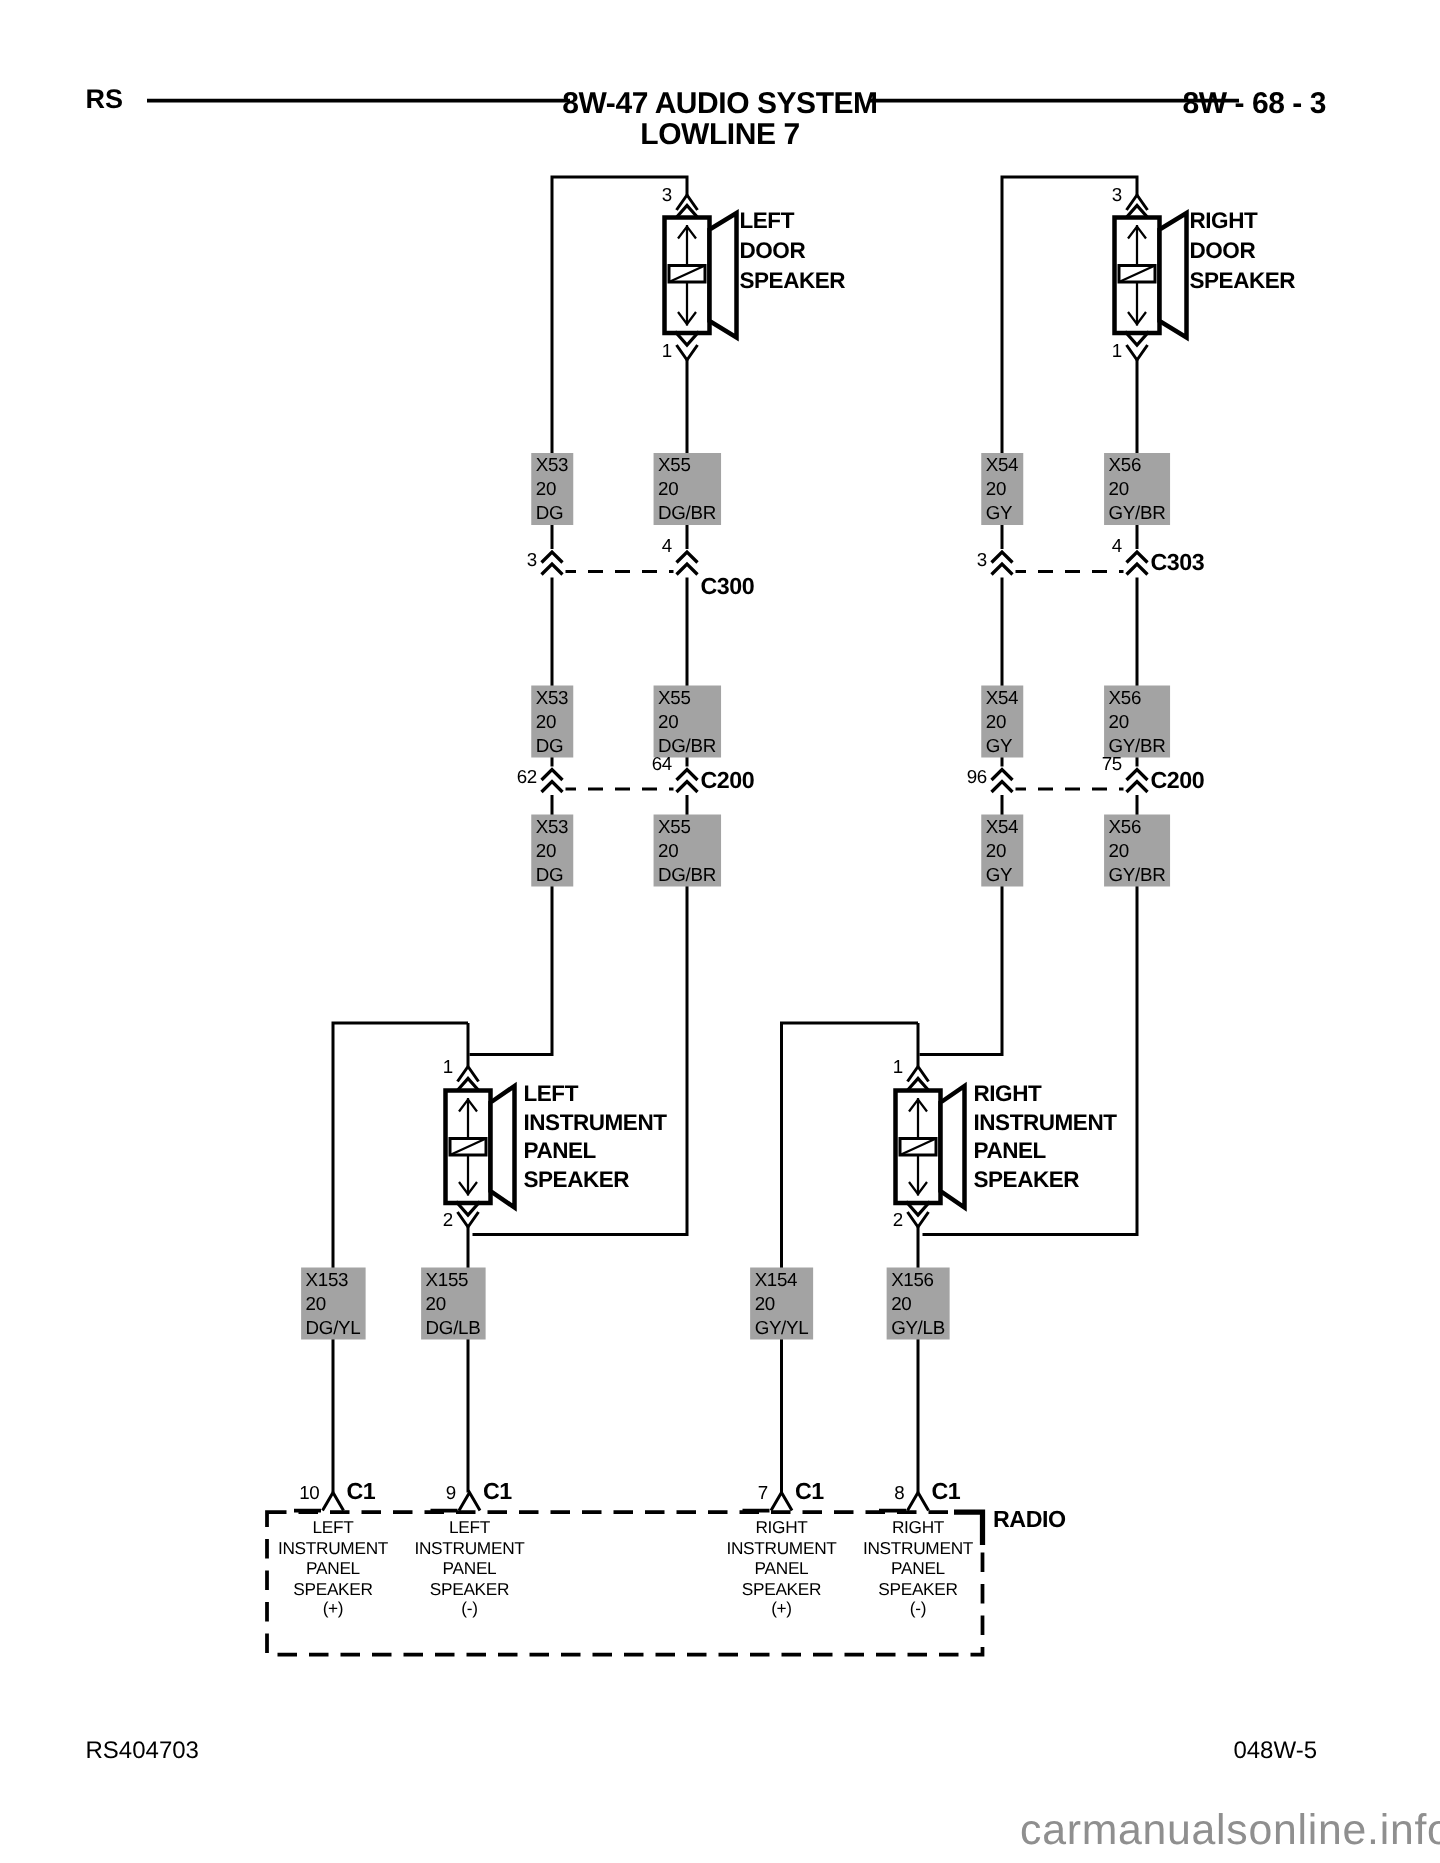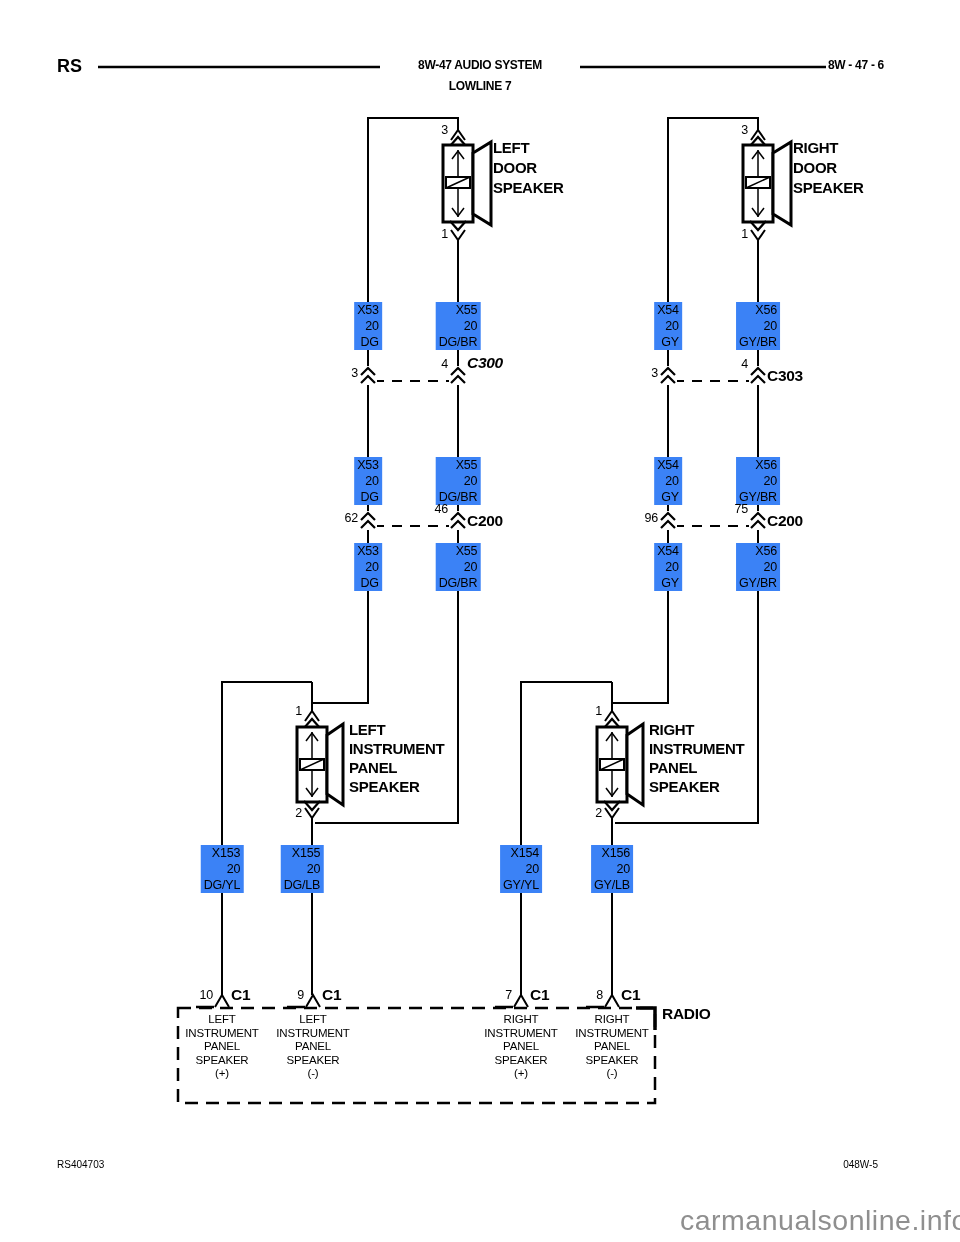--- a/index.html
+++ b/index.html
@@ -1,31 +1,31 @@
 <!DOCTYPE html>
 <html><head>
 <meta charset="utf-8">
 <style>
   html,body{margin:0;padding:0;background:#fff;}
   #page{position:relative;width:960px;height:1242px;background:#fff;overflow:hidden;
         font-family:"Liberation Sans",sans-serif;color:#000;}
   #lines{position:absolute;left:0;top:0;z-index:1;}
   .txt{position:absolute;z-index:2;}
-  .hdr{font-weight:bold;font-size:12px;letter-spacing:-0.3px;}
+  .hdr{font-weight:bold;font-size:20px;letter-spacing:-0.3px;}
   .hdr-code{font-weight:bold;font-size:18px;letter-spacing:0px;}
   .ctr{transform:translateX(-50%);text-align:center;}
-  .wl{transform:translateX(-50%);text-align:right;font-size:12.5px;line-height:16px;
-      white-space:pre-line;background:#3b82f6;padding:0 3px;letter-spacing:-0.2px;}
+  .wl{transform:translateX(-50%);text-align:left;font-size:12.5px;line-height:16px;
+      white-space:pre-line;background:#a3a3a3;padding:0 3px;letter-spacing:-0.2px;}
   .pin{font-size:12.5px;letter-spacing:-0.2px;}
   .cname{font-weight:bold;font-size:15.5px;letter-spacing:-0.3px;}
   .spk{font-weight:bold;font-size:15px;line-height:20px;white-space:pre-line;letter-spacing:-0.3px;}
   .spk.ip{line-height:19px;}
   .rlabel{transform:translateX(-50%);text-align:center;font-size:11.5px;line-height:13.5px;
           white-space:pre-line;letter-spacing:-0.2px;}
-  .foot{font-size:10px;}
+  .foot{font-size:16px;}
   .wm{font-size:28.5px;color:#8f8f8f;letter-spacing:0.5px;}
 </style>
 </head>
 <body>
 
 <div id="page">
 
   <svg id="lines" width="960" height="1242" viewBox="0 0 960 1242">
 
     <path d="M98,67 H380 M580,67 H826" stroke="#000" stroke-width="2.5" fill="none"></path>
@@ -142,21 +142,21 @@
       <path d="M215,1007 L222,995 L229,1007"></path>
       <path d="M306,1007 L313,995 L320,1007"></path>
       <path d="M514,1007 L521,995 L528,1007"></path>
       <path d="M605,1007 L612,995 L619,1007"></path>
     </g>
   </svg>
 
   <div class="txt hdr-code" style="left:57px;top:56px;">RS</div>
   <div class="txt hdr ctr" style="left:480px;top:58px;">8W-47 AUDIO SYSTEM</div>
   <div class="txt hdr ctr" style="left:480px;top:79px;">LOWLINE 7</div>
-  <div class="txt hdr" style="right:76px;top:58px;">8W - 47 - 6</div>
+  <div class="txt hdr" style="right:76px;top:58px;">8W - 68 - 3</div>
 
   <div class="txt pin" style="right:512px;top:123px;">3</div>
   <div class="txt pin" style="right:512px;top:227px;">1</div>
   <div class="txt spk" style="left:493px;top:138px;">LEFT
 DOOR
 SPEAKER</div>
 
   <div class="txt pin" style="right:212px;top:123px;">3</div>
   <div class="txt pin" style="right:212px;top:227px;">1</div>
   <div class="txt spk" style="left:793px;top:138px;">RIGHT
@@ -171,40 +171,40 @@
 DG/BR</div>
   <div class="txt wl" style="left:668px;top:302px;">X54
 20
 GY</div>
   <div class="txt wl" style="left:758px;top:302px;">X56
 20
 GY/BR</div>
 
   <div class="txt pin" style="right:602px;top:366px;">3</div>
   <div class="txt pin" style="right:512px;top:357px;">4</div>
-  <div class="txt cname" style="left:467px;top:354px;font-style:italic;">C300</div>
+  <div class="txt cname" style="left:467px;top:383px;">C300</div>
   <div class="txt pin" style="right:302px;top:366px;">3</div>
   <div class="txt pin" style="right:212px;top:357px;">4</div>
   <div class="txt cname" style="left:767px;top:367px;">C303</div>
 
   <div class="txt wl" style="left:368px;top:457px;">X53
 20
 DG</div>
   <div class="txt wl" style="left:458px;top:457px;">X55
 20
 DG/BR</div>
   <div class="txt wl" style="left:668px;top:457px;">X54
 20
 GY</div>
   <div class="txt wl" style="left:758px;top:457px;">X56
 20
 GY/BR</div>
 
   <div class="txt pin" style="right:602px;top:511px;">62</div>
-  <div class="txt pin" style="right:512px;top:502px;">46</div>
+  <div class="txt pin" style="right:512px;top:502px;">64</div>
   <div class="txt cname" style="left:467px;top:512px;">C200</div>
   <div class="txt pin" style="right:302px;top:511px;">96</div>
   <div class="txt pin" style="right:212px;top:502px;">75</div>
   <div class="txt cname" style="left:767px;top:512px;">C200</div>
 
   <div class="txt wl" style="left:368px;top:543px;">X53
 20
 DG</div>
   <div class="txt wl" style="left:458px;top:543px;">X55
 20

